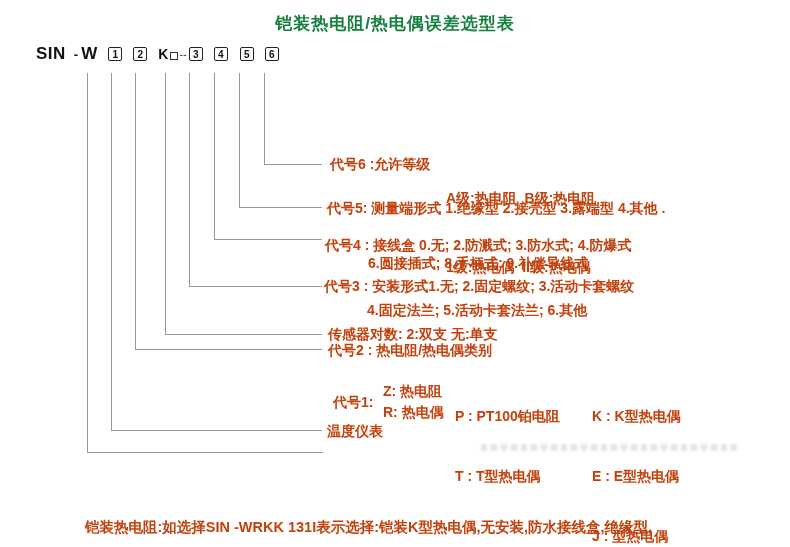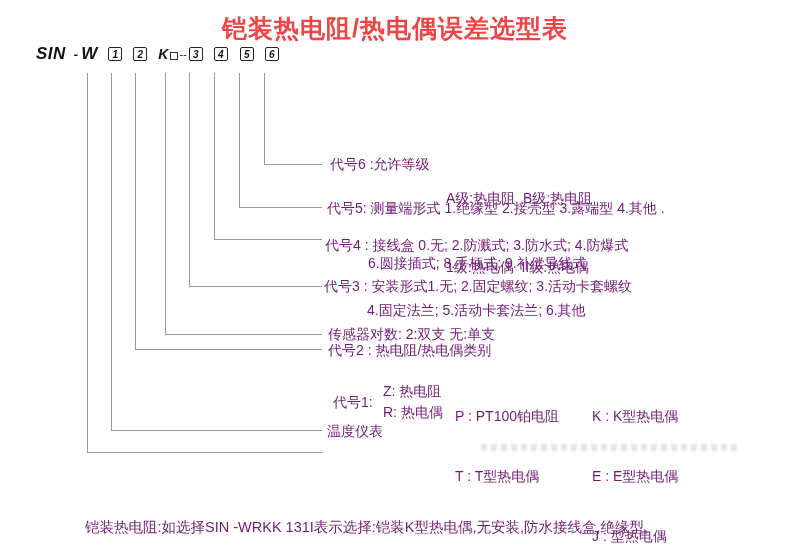--- a/index.html
+++ b/index.html
@@ -4,45 +4,46 @@
 <style>
   html,body{margin:0;padding:0;}
   body{
     width:790px;height:547px;position:relative;background:#ffffff;
     font-family:"Liberation Sans","DejaVu Sans",sans-serif;
     color:#1a1a1a;overflow:hidden;
   }
   .page{position:absolute;inset:0;}
   .title{
     position:absolute;left:0;right:0;top:12px;text-align:center;
-    font-size:25px;font-weight:bold;letter-spacing:1px;color:#ef4444;
+    font-size:17px;font-weight:bold;letter-spacing:1px;color:#15803d;
   }
   .code-row{
     position:absolute;left:36px;top:44px;height:20px;
-    display:flex;align-items:center;font-style:italic;
+    display:flex;align-items:center;
   }
   .code-brand{font-size:17px;font-weight:bold;letter-spacing:0.5px;color:#111;}
   .code-sep{font-size:13px;font-weight:bold;margin-left:8px;color:#111;}
   .code-series{font-size:17px;font-weight:bold;margin-left:3px;color:#111;}
   .code-letter{font-size:14px;font-weight:bold;margin-left:11px;color:#111;}
   .digit-box{
     width:12px;height:12px;border:1.5px solid #222;border-radius:2px;
     display:flex;align-items:center;justify-content:center;
     font-size:10px;font-weight:bold;color:#111;background:#fff;
   }
   .small-box{
     width:6px;height:6px;border:1.2px solid #333;margin-left:2px;margin-top:3px;
   }
   .code-dashes{font-size:11px;letter-spacing:0;color:#333;margin:0 1px;}
   .ml11{margin-left:11px;} .ml12{margin-left:12px;} .ml0{margin-left:1px;}
   .vline,.hline{position:absolute;background:#999;}
   .vline{width:1px;} .hline{height:1px;}
   .lbl{
-    position:absolute;font-size:14px;color:#701a75;white-space:pre;
+    position:absolute;font-size:14px;color:#c2410c;white-space:pre;
     line-height:17px;
+    font-weight:bold;
   }
   .vals2{line-height:23px;}
   .types{line-height:20px;}
   .example{font-size:14.5px;line-height:25px;}
   .watermark{
     position:absolute;left:481px;top:444px;width:258px;height:7px;opacity:.30;
     background:repeating-linear-gradient(90deg,#aaa 0 6px,#fff 6px 10px);
     filter:blur(1px);
   }
 </style>

